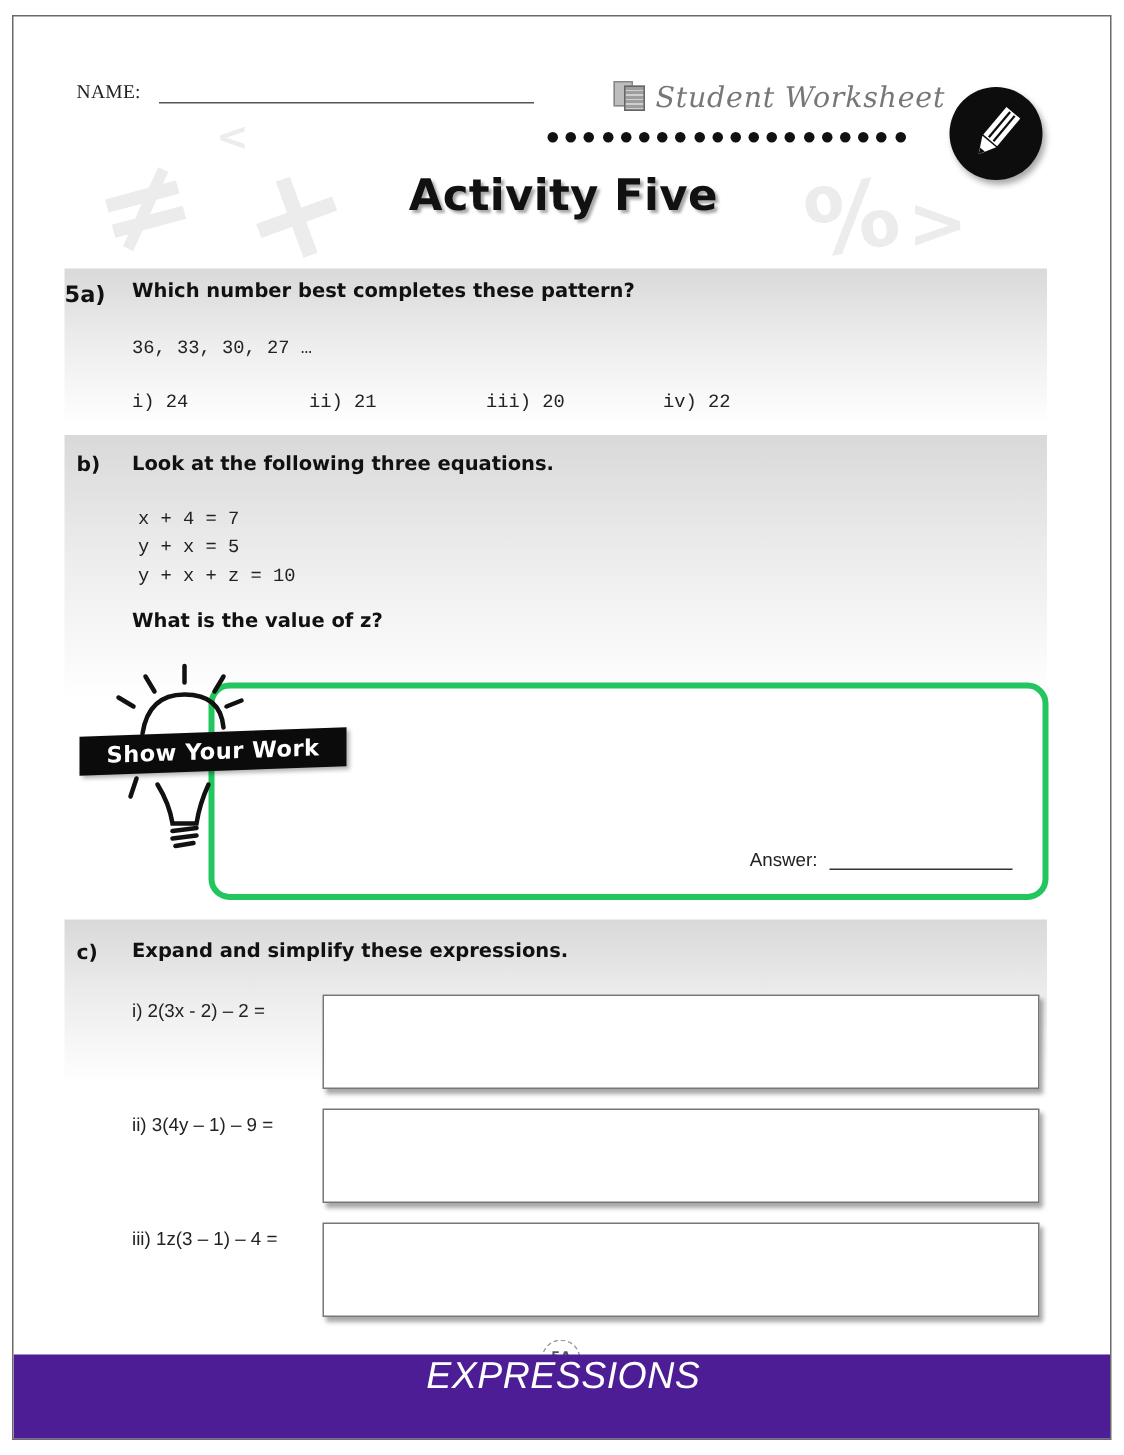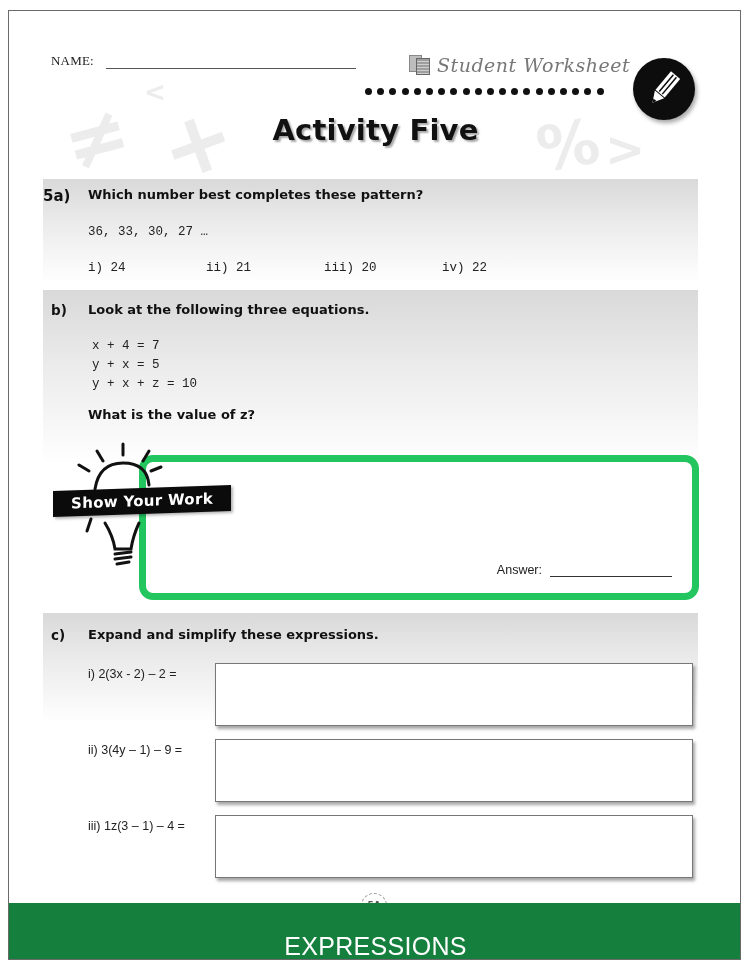--- a/index.html
+++ b/index.html
@@ -9,21 +9,21 @@
   .page {
     position: absolute; left: 8px; top: 10px; width: 733px; height: 950px;
     border: 1.5px solid #6a6a6a; background: #fff; overflow: hidden;
   }
 
   
   .name-row { position: absolute; left: 42px; top: 42px; display: flex; align-items: flex-end; }
   .name-label { font-size: 13px; color: #222; letter-spacing: 0.2px; font-family: Liberation Serif, serif; }
   .name-line { width: 250px; border-bottom: 1px solid #555; margin-left: 12px; height: 13px; }
 
-  .sw-label { position: absolute; left: 400px; top: 43px; display: flex; align-items: center; }
+  .sw-label { position: absolute; left: 400px; top: 43px; display: flex; }
   .sw-icon { width: 22px; height: 20px; position: relative; margin-right: 6px; }
   .sw-icon .p1 { position: absolute; left: 0; top: 0; width: 13px; height: 17px; background: #bdbdbd; border: 1px solid #888; }
   .sw-icon .p2 { position: absolute; left: 7px; top: 3px; width: 14px; height: 17px; background: #9e9e9e; border: 1px solid #666;
     background-image: repeating-linear-gradient(to bottom, #9e9e9e 0 2px, #cfcfcf 2px 3px); }
   .sw-text { font-family: "DejaVu Serif", serif; font-style: italic; font-size: 19px; color: #777; letter-spacing: 0.5px; }
 
   .dots { position: absolute; left: 356px; top: 77px; display: flex; gap: 5.2px; }
   .dot { width: 7px; height: 7px; border-radius: 50%; background: #111; }
 
   .pencil-badge { position: absolute; left: 624px; top: 47px; width: 62px; height: 62px; border-radius: 50%;
@@ -40,40 +40,40 @@
     background: linear-gradient(to bottom, #d9d9d9 0%, #ececec 45%, #ffffff 100%); }
   .q-head { display: flex; font-weight: bold; font-size: 13px; color: #111; }
   .q-num { width: 45px; padding-left: 8px; font-size: 13.5px; }
   .q-num.big { font-size: 15px; padding-left: 0; }
   .body-text { font-size: 12.5px; color: #222; font-family: Liberation Mono, monospace; }
 
   .options { display: flex; margin-left: 45px; }
   .opt { width: 118px; }
 
   .work-box { position: absolute; left: 130px; top: 444px; width: 560px; height: 145px;
-    border: 7px solid #22c55e; border-radius: 14px; background: #fff; }
+    border: 4px solid #22c55e; border-radius: 14px; background: #fff; }
   .answer { position: absolute; right: 20px; bottom: 16px; display: flex; align-items: flex-end; font-size: 12.5px; color: #222; font-family: "Liberation Sans", sans-serif; }
   .answer-line { width: 122px; border-bottom: 1px solid #333; margin-left: 8px; height: 12px; }
 
   .syw-wrap { position: absolute; left: 34px; top: 430px; width: 200px; height: 150px; }
   .syw-banner { position: absolute; left: 10px; top: 47px; width: 178px; height: 26px; background: #0b0b0b;
     transform: skewY(-2deg); display: flex; align-items: center; justify-content: center;
     box-shadow: 2px 2px 3px rgba(0,0,0,0.3); }
   .syw-text { color: #fff; font-weight: bold; font-size: 15px; letter-spacing: 0.3px; }
 
   .expr-row { position: absolute; left: 34px; width: 660px; height: 66px; }
   .expr-label { position: absolute; left: 45px; top: 4px; font-size: 12.5px; color: #222; font-family: "Liberation Sans", sans-serif; }
   .expr-box { position: absolute; left: 172px; top: 0; width: 478px; height: 63px; background: #fff;
     border: 1px solid #777; box-shadow: 2px 3px 3px rgba(0,0,0,0.35); }
 
   .footer-small { position: absolute; left: 40px; top: 892px; font-size: 8px; color: #888; letter-spacing: 1px; }
   .page-num { position: absolute; left: 352px; top: 882px; width: 26px; height: 26px; border-radius: 50%;
     border: 1px dashed #999; font-size: 9px; color: #555; text-align: center; line-height: 22px; font-weight: bold; }
-  .footer-bar { position: absolute; left: 0; top: 892px; width: 733px; height: 58px; background: #15803d;
-    display: flex; align-items: flex-end; justify-content: center; }
+  .footer-bar { position: absolute; left: 0; top: 892px; width: 733px; height: 58px; background: #4c1d95;
+    display: flex; align-items: flex-start; justify-content: center; font-style: italic; }
   .footer-title { color: #fff; font-size: 25px; font-family: "Liberation Sans", sans-serif; letter-spacing: 0.3px; }
 </style>
 </head>
 <body>
 
 <div class="page">
 
   <div class="bg-sym" style="left:55px;top:82px;font-size:78px;transform:rotate(-15deg);">≠</div>
   <div class="bg-sym" style="left:135px;top:66px;font-size:26px;">&lt;</div>
   <div class="bg-sym" style="left:152px;top:82px;font-size:86px;transform:rotate(-20deg);">+</div>

